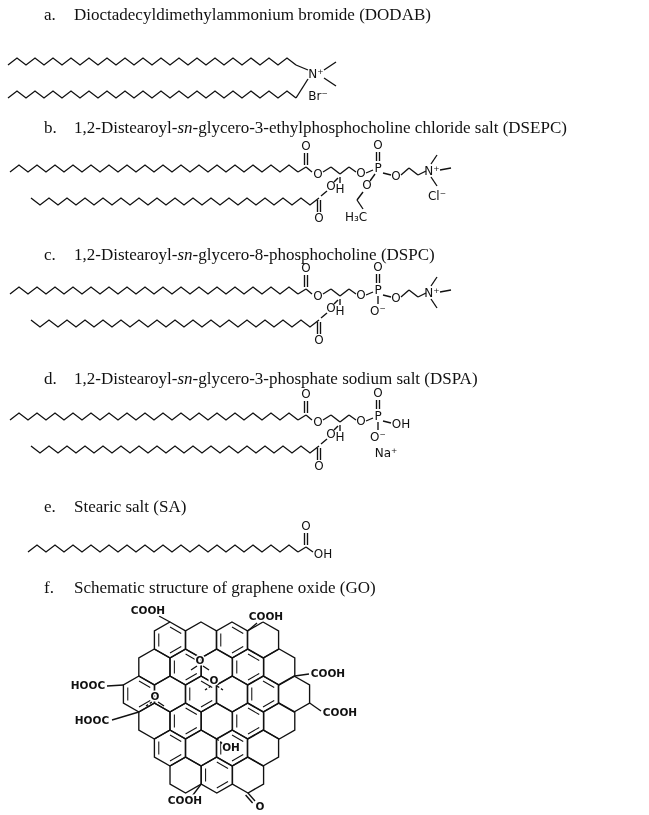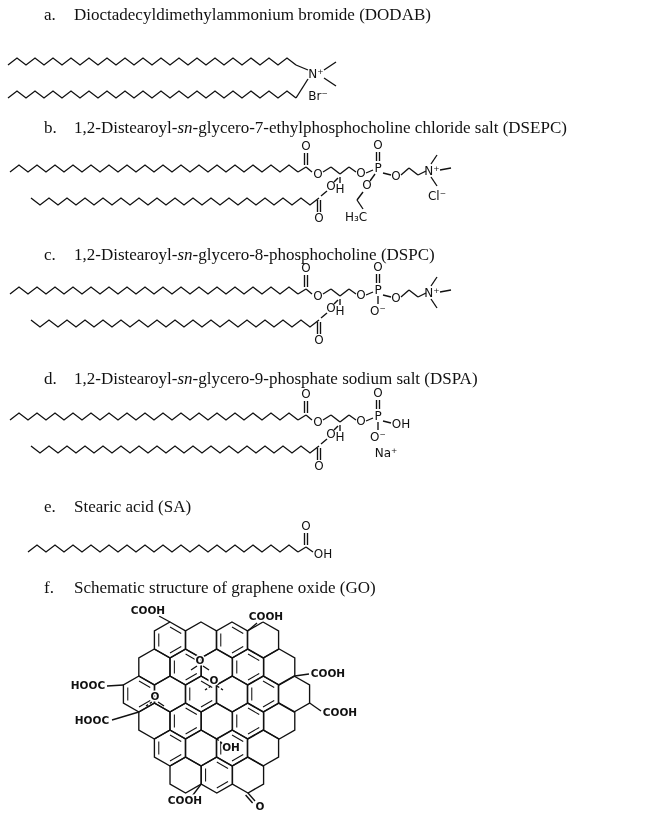--- a/index.html
+++ b/index.html
@@ -17,30 +17,30 @@
   svg .inner{stroke-width:1.05}
   svg .dash{stroke-dasharray:2.5,2}
 </style>
 </head>
 <body>
 
 <div class="heading" style="top:6px">
   <span class="letter">a.</span><span><span>Dioctadecyldimethylammonium bromide (DODAB)</span><i></i><span></span></span>
 </div>
 <div class="heading" style="top:119px">
-  <span class="letter">b.</span><span><span>1,2-Distearoyl-</span><i>sn</i><span>-glycero-7-ethylphosphocholine chloride salt (DSEPC)</span></span>
+  <span class="letter">b.</span><span><span>1,2-Distearoyl-</span><i>sn</i><span>-glycero-3-ethylphosphocholine chloride salt (DSEPC)</span></span>
 </div>
 <div class="heading" style="top:246px">
   <span class="letter">c.</span><span><span>1,2-Distearoyl-</span><i>sn</i><span>-glycero-8-phosphocholine (DSPC)</span></span>
 </div>
 <div class="heading" style="top:370px">
-  <span class="letter">d.</span><span><span>1,2-Distearoyl-</span><i>sn</i><span>-glycero-9-phosphate sodium salt (DSPA)</span></span>
+  <span class="letter">d.</span><span><span>1,2-Distearoyl-</span><i>sn</i><span>-glycero-3-phosphate sodium salt (DSPA)</span></span>
 </div>
 <div class="heading" style="top:498px">
-  <span class="letter">e.</span><span><span>Stearic acid (SA)</span><i></i><span></span></span>
+  <span class="letter">e.</span><span><span>Stearic salt (SA)</span><i></i><span></span></span>
 </div>
 <div class="heading" style="top:579px">
   <span class="letter">f.</span><span><span>Schematic structure of graphene oxide (GO)</span><i></i><span></span></span>
 </div>
 
 <svg class="structure" style="left:0;top:40px" width="430" height="82" viewBox="0 0 430 82">
   <g>
     <polyline points="8,25 17,18 26,25 35,18 44,25 53,18 62,25 71,18 80,25 89,18 98,25 107,18 116,25 125,18 134,25 143,18 152,25 161,18 170,25 179,18 188,25 197,18 206,25 215,18 224,25 233,18 242,25 251,18 260,25 269,18 278,25 287,18 296,25"></polyline>
     <line x1="296" y1="25" x2="308" y2="30"></line>
     <polyline points="8,58 17,51 26,58 35,51 44,58 53,51 62,58 71,51 80,58 89,51 98,58 107,51 116,58 125,51 134,58 143,51 152,58 161,51 170,58 179,51 188,58 197,51 206,58 215,51 224,58 233,51 242,58 251,51 260,58 269,51 278,58 287,51 296,58"></polyline>

